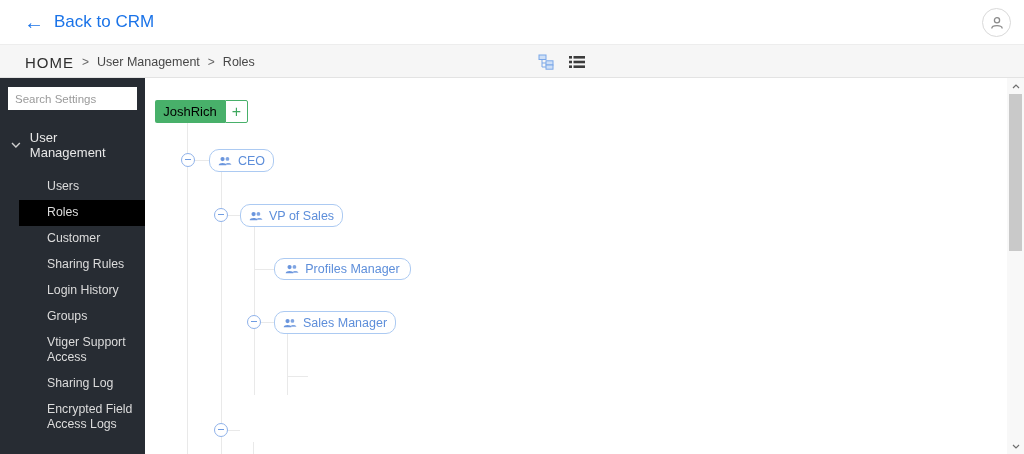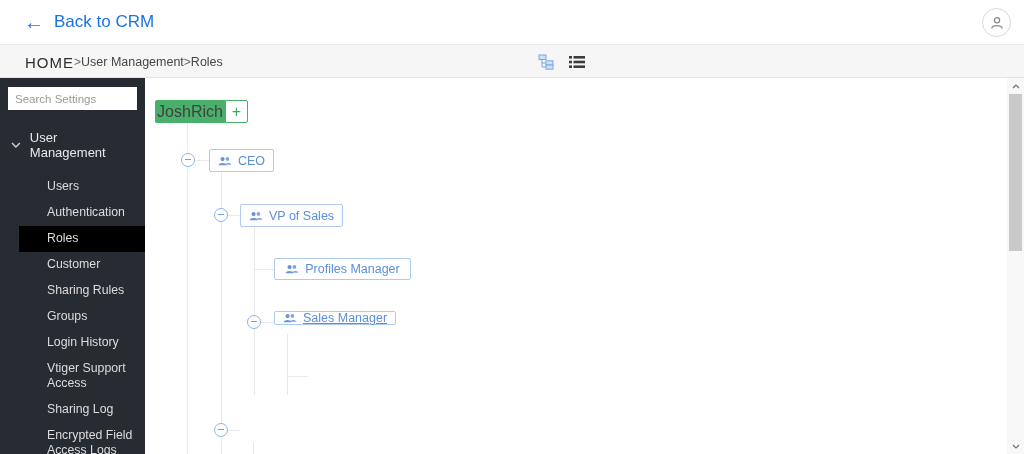--- a/index.html
+++ b/index.html
@@ -11,21 +11,21 @@
   .topbar { position:absolute; top:0; left:0; width:1024px; height:44px; background:#fff; z-index:5; }
   .back-link { position:absolute; left:24px; top:0; height:44px; display:flex; align-items:center; gap:10px;
                color:#1a73e8; font-size:17px; font-weight:500; cursor:pointer; }
   .back-arrow { font-size:20px; line-height:1; }
   .avatar { position:absolute; right:13px; top:8px; width:29px; height:29px; border:1px solid #d9d9d9;
             border-radius:50%; display:flex; align-items:center; justify-content:center; background:#fff; cursor:pointer; }
 
   
   .crumbbar { position:absolute; top:44px; left:0; width:1024px; height:34px; background:#f6f6f6;
               border-top:1px solid #ededed; border-bottom:1px solid #e3e3e3; z-index:4; }
-  .crumbs { position:absolute; left:25px; top:0; height:34px; display:flex; align-items:center; }
+  .crumbs { position:absolute; left:25px; top:0; height:34px; display:flex; align-items:center; gap:8px; }
   .crumb-home { font-size:15px; color:#2f2f2f; letter-spacing:1px; cursor:pointer; }
   .crumb-sep { font-size:12px; color:#666; }
   .crumb-item { font-size:12.5px; color:#474747; }
   .viewtoggles { position:absolute; left:537px; top:0; height:34px; display:flex; align-items:center; gap:14px; }
   .vt-btn { width:17px; height:17px; display:flex; align-items:center; justify-content:center; cursor:pointer; }
 
   
   .content { position:absolute; top:78px; left:0; right:0; bottom:0; }
 
   
@@ -37,37 +37,37 @@
   .sb-section { display:flex; align-items:center; gap:9px; padding:20px 10px 8px 11px; font-size:13px; color:#e8e8e8; cursor:pointer; }
   .sb-items { margin-top:6px; }
   .sb-item { padding:5px 10px 6px 28px; font-size:12.3px; line-height:15px; color:#dcdcdc; cursor:pointer;margin-left:19px; }
   .sb-item.selected { background:#000; }
 
   
   .main { position:absolute; left:145px; top:0; right:0; bottom:0; background:#fff; overflow:hidden; }
 
   
   .rootnode { position:absolute; left:10px; top:22px; display:flex; z-index:2; }
-  .rootnode-label { width:70px; height:23px; background:#48b06a; color:#404040; font-size:16px;
+  .rootnode-label { width:70px; height:23px; background:#48b06a; color:#000000; font-size:13px;
                     display:flex; align-items:center; justify-content:center; border-radius:2px 0 0 2px; }
   .rootnode-add { width:23px; height:23px; background:#fff; border:1px solid #48b06a; color:#3fa85f;
                   font-size:16px; line-height:1; display:flex; align-items:center; justify-content:center;
                   border-radius:0 2px 2px 0; cursor:pointer; }
 
   
   .vline { position:absolute; width:1px; background:#e9e9e9; z-index:0; }
   .hline { position:absolute; height:1px; background:#e9e9e9; z-index:0; }
 
   
   .minus { position:absolute; width:14px; height:14px; border:1px solid #8fb2ea; border-radius:50%;
            background:#fff; z-index:3; cursor:pointer; }
   .minus::after { content:""; position:absolute; left:3px; right:3px; top:5px; height:1.4px; background:#6f9ce2; }
 
   
-  .node { position:absolute; height:23px; background:#fff; border:1px solid #accaf2; border-radius:2px;
+  .node { position:absolute; height:23px; background:#fff; border:1px solid #accaf2; border-radius:10px;
           color:#5d8eda; font-size:12.5px; display:flex; align-items:center; justify-content:center;
           gap:6px; padding:0 8px; z-index:2; cursor:pointer; white-space:nowrap; }
   .node svg { flex:0 0 auto; }
 
   
   .scrollbar { position:absolute; right:0; top:0; bottom:0; width:17px; background:#f8f8f8; }
   .sb-arrow { position:absolute; left:0; width:17px; height:16px; display:flex; align-items:center; justify-content:center; cursor:pointer; }
   .sb-arrow.up { top:0; } .sb-arrow.down { bottom:0; }
   .sb-thumb { position:absolute; left:2px; width:13px; top:16px; height:157px; background:#c9c9c9; cursor:pointer; }
 </style>
@@ -126,26 +126,25 @@
         <input class="search-input" type="text" placeholder="Search Settings" style="">
       </div>
       <div class="sb-section">
         <svg width="10" height="6" viewBox="0 0 10 6" fill="none" stroke="#cfcfcf" stroke-width="1.4">
           <path d="M1 1 L5 5 L9 1"></path>
         </svg>
         <span>User Management</span>
       </div>
       <div class="sb-items">
         <div class="sb-item">Users</div>
-        <div class="sb-item">Authentication</div>
         <div class="sb-item selected">Roles</div>
         <div class="sb-item">Customer</div>
         <div class="sb-item">Sharing Rules</div>
+        <div class="sb-item">Login History</div>
         <div class="sb-item">Groups</div>
-        <div class="sb-item">Login History</div>
         <div class="sb-item">Vtiger Support Access</div>
         <div class="sb-item">Sharing Log</div>
         <div class="sb-item">Encrypted Field Access Logs</div>
       </div>
     </div>
 
     <div class="main">
 
       <div class="rootnode">
         <div class="rootnode-label">JoshRich</div>
@@ -193,21 +192,21 @@
       <div class="node" style="left:129px; top:180px; min-width:137px; height:22px;">
         <svg width="14" height="10" viewBox="0 0 20 14" fill="#6a95dd">
           <circle cx="13.5" cy="4" r="2.7" opacity="0.85"></circle>
             <path d="M10.5 12.5 C10.5 8.8 19 8.8 19 12.5 Z" opacity="0.85"></path>
           <circle cx="6.5" cy="4.2" r="3"></circle>
             <path d="M1 13 C1 9 12 9 12 13 Z"></path>
         </svg>
         <span>Profiles Manager</span>
       </div>
 
-      <div class="node" style="left:129px; top:233px; min-width:114px; height:14px;text-decoration:underline;">
+      <div class="node" style="left:129px; top:233px; min-width:114px; height:23px;">
         <svg width="14" height="10" viewBox="0 0 20 14" fill="#6a95dd">
           <circle cx="13.5" cy="4" r="2.7" opacity="0.85"></circle>
             <path d="M10.5 12.5 C10.5 8.8 19 8.8 19 12.5 Z" opacity="0.85"></path>
           <circle cx="6.5" cy="4.2" r="3"></circle>
             <path d="M1 13 C1 9 12 9 12 13 Z"></path>
         </svg>
         <span>Sales Manager</span>
       </div>
 
 

